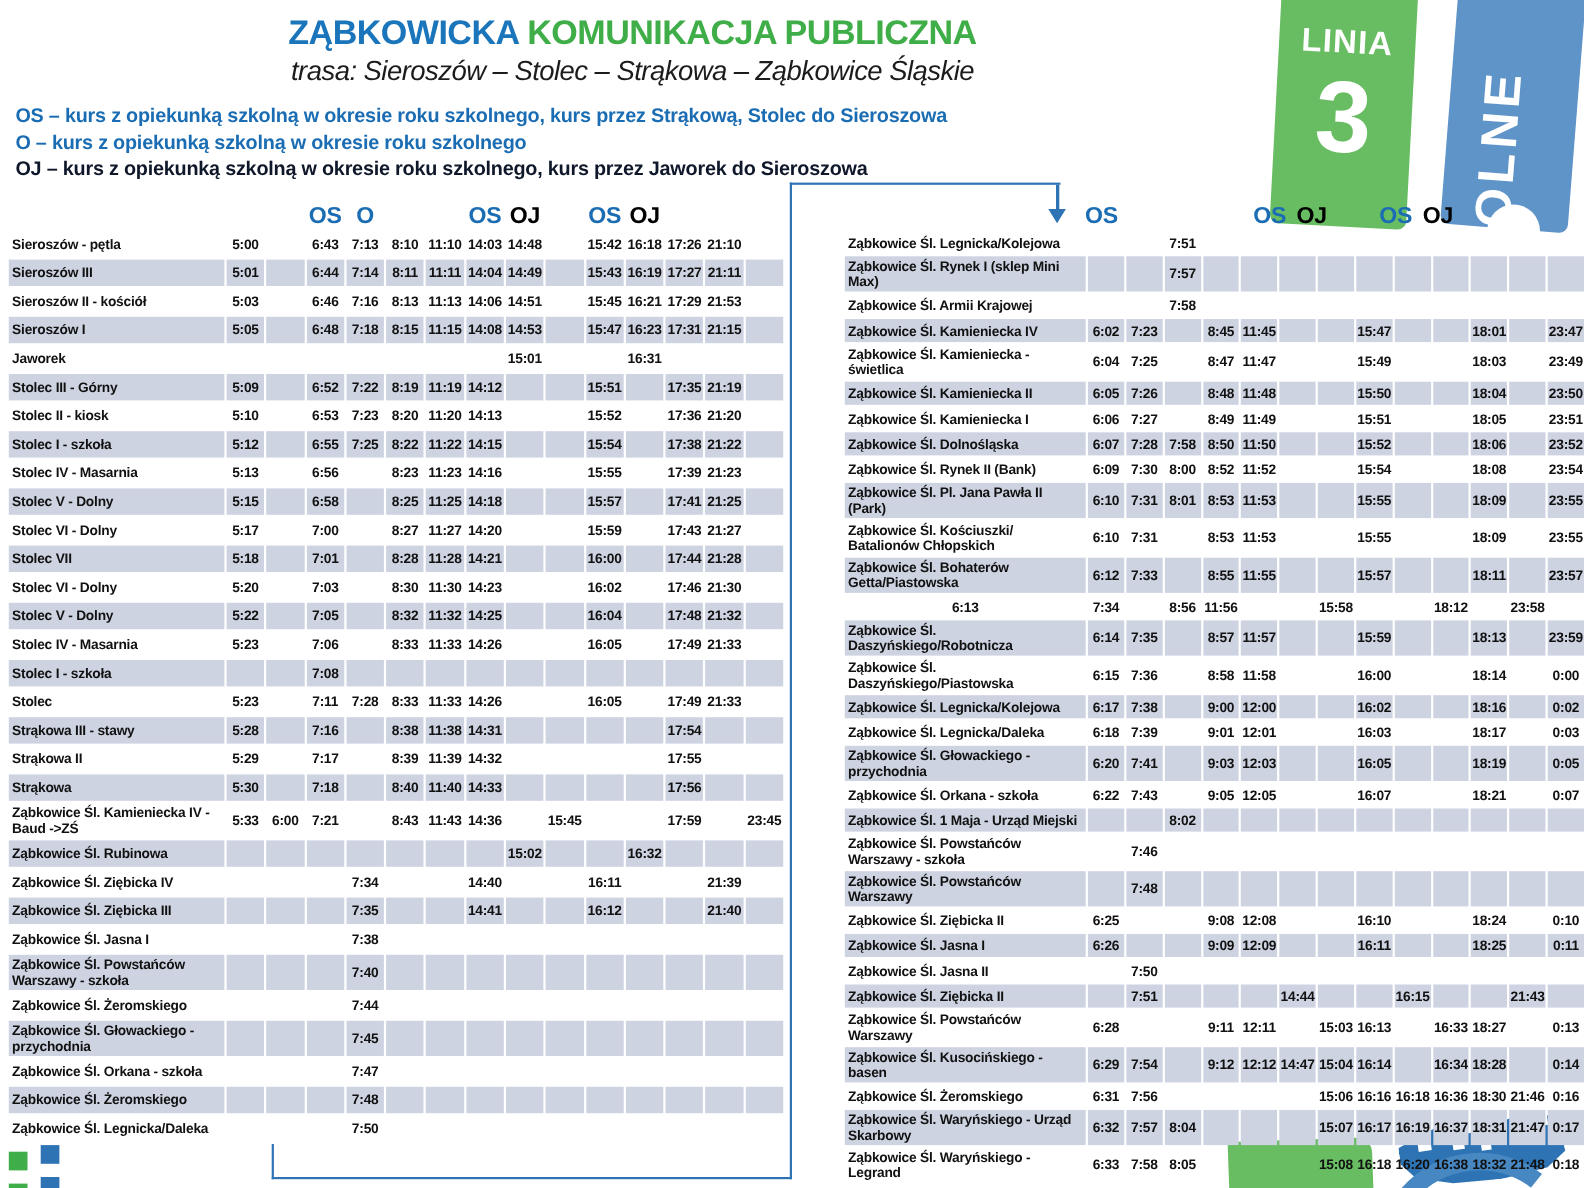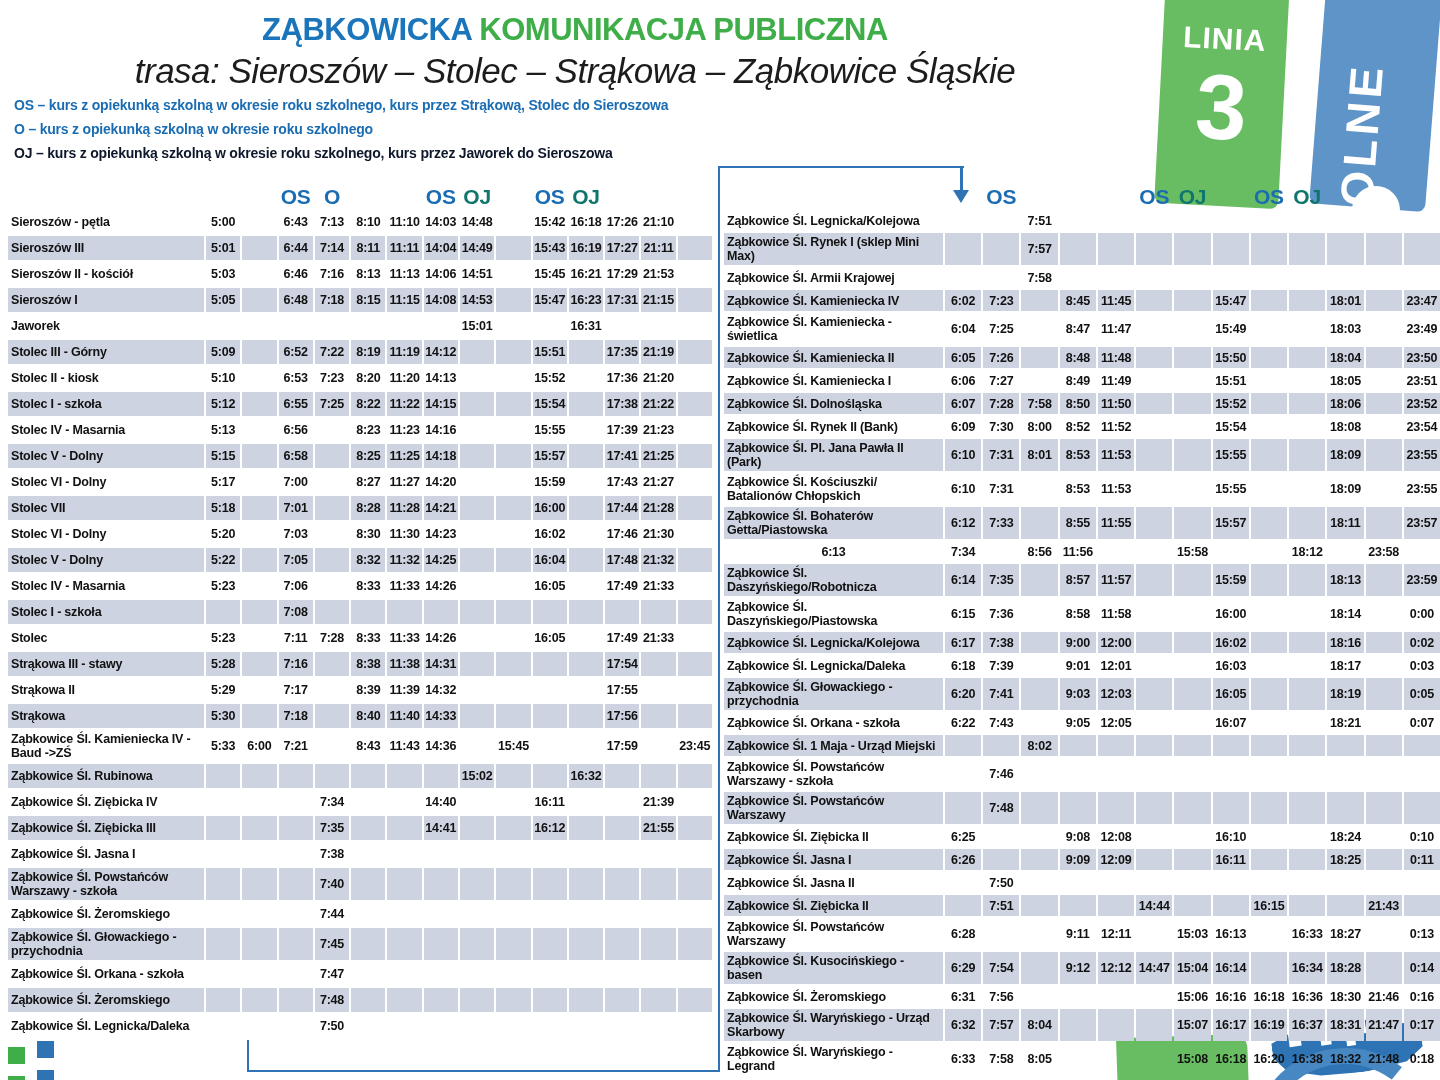--- a/index.html
+++ b/index.html
@@ -6,23 +6,23 @@
   html,body { width:1440px; height:1080px; }
   body {
     position:relative; overflow:hidden; background:#fff;
     font-family:"Liberation Sans", sans-serif; color:#111;
   }
   
   .title-wrap { position:absolute; left:0; top:12px; width:1150px; text-align:center; z-index:4; }
   .main-title { font-size:31px; font-weight:bold; letter-spacing:-0.5px; }
   .main-title .t-blue  { color:#1b75bb; }
   .main-title .t-green { color:#3fae49; }
-  .subtitle { font-size:35px; font-style:italic; font-weight:normal; color:#1c1c1c; margin-top:3px; letter-spacing:-0.5px; }
+  .subtitle { font-size:25px; font-style:italic; font-weight:normal; color:#1c1c1c; margin-top:3px; letter-spacing:-0.5px; }
   .legend { position:absolute; left:14px; top:93px; z-index:4; }
-  .legend-line { font-size:14px; font-weight:bold; line-height:24px; letter-spacing:-0.2px; }
+  .legend-line { font-size:18px; font-weight:bold; line-height:24px; letter-spacing:-0.2px; }
   .lg-blue  { color:#1b6db3; }
   .lg-green { color:#0f172a; }
 
   
   .line-badge {
     position:absolute; left:1160px; top:-20px; width:124px; height:226px;
     background:#68bd62; border-radius:8px; transform:rotate(3deg);
     z-index:1; text-align:center; color:#fff;
   }
   .line-badge .lb-label  { font-size:30px; font-weight:bold; margin-top:42px; letter-spacing:1px; }
@@ -56,28 +56,28 @@
 
   
   .tt { position:absolute; z-index:3; }
   #left-table  { left:8px;   top:182px; width:704px; }
   #right-table { left:724px; top:182px; width:716px; }
   .row { display:grid; column-gap:2px; margin-bottom:2px; align-items:stretch; }
   #left-table  .row { grid-template-columns:196px repeat(14, 1fr); }
   #right-table .row { grid-template-columns:219px repeat(13, 1fr); }
   .row.hdr { margin-bottom:4px; min-height:24px; }
   #left-table  .row.data { min-height:24px; }
-  #right-table .row.data { min-height:21px; }
+  #right-table .row.data { min-height:21px;margin-left:44px; }
   .cell { display:flex; align-items:center; justify-content:center;
           font-size:12.5px; font-weight:bold; letter-spacing:-0.2px; line-height:14px; }
   .cell.n { justify-content:flex-start; text-align:left; padding:2px 2px 2px 3px; }
   .row.sh .cell { background:#cdd3e1; }
   .row.hdr .cell { background:transparent; font-size:21px; padding-bottom:2px; align-items:flex-end; }
   .hdr-blue  { color:#1b6db3; }
-  .hdr-green { color:#0f766e; }
+  .hdr-green { color:#000000; }
 
   
   .sq { position:absolute; width:17px; height:17px; z-index:1; }
   .sq.g { background:#3fae49; }
   .sq.b { background:#2e74b5; }
   #sq1 { left:8px;  top:1047px; }
   #sq2 { left:37px; top:1041px; }
   #sq3 { left:8px;  top:1076px; }
   #sq4 { left:37px; top:1070px; }
   .green-block {
@@ -544,21 +544,21 @@
       <div class="cell t"></div>
       <div class="cell t">7:35</div>
       <div class="cell t"></div>
       <div class="cell t"></div>
       <div class="cell t">14:41</div>
       <div class="cell t"></div>
       <div class="cell t"></div>
       <div class="cell t">16:12</div>
       <div class="cell t"></div>
       <div class="cell t"></div>
-      <div class="cell t">21:55</div>
+      <div class="cell t">21:40</div>
       <div class="cell t"></div>
     </div>
     <div class="row data">
       <div class="cell n">Ząbkowice Śl. Jasna I</div>
       <div class="cell t"></div>
       <div class="cell t"></div>
       <div class="cell t"></div>
       <div class="cell t">7:38</div>
       <div class="cell t"></div>
       <div class="cell t"></div>

